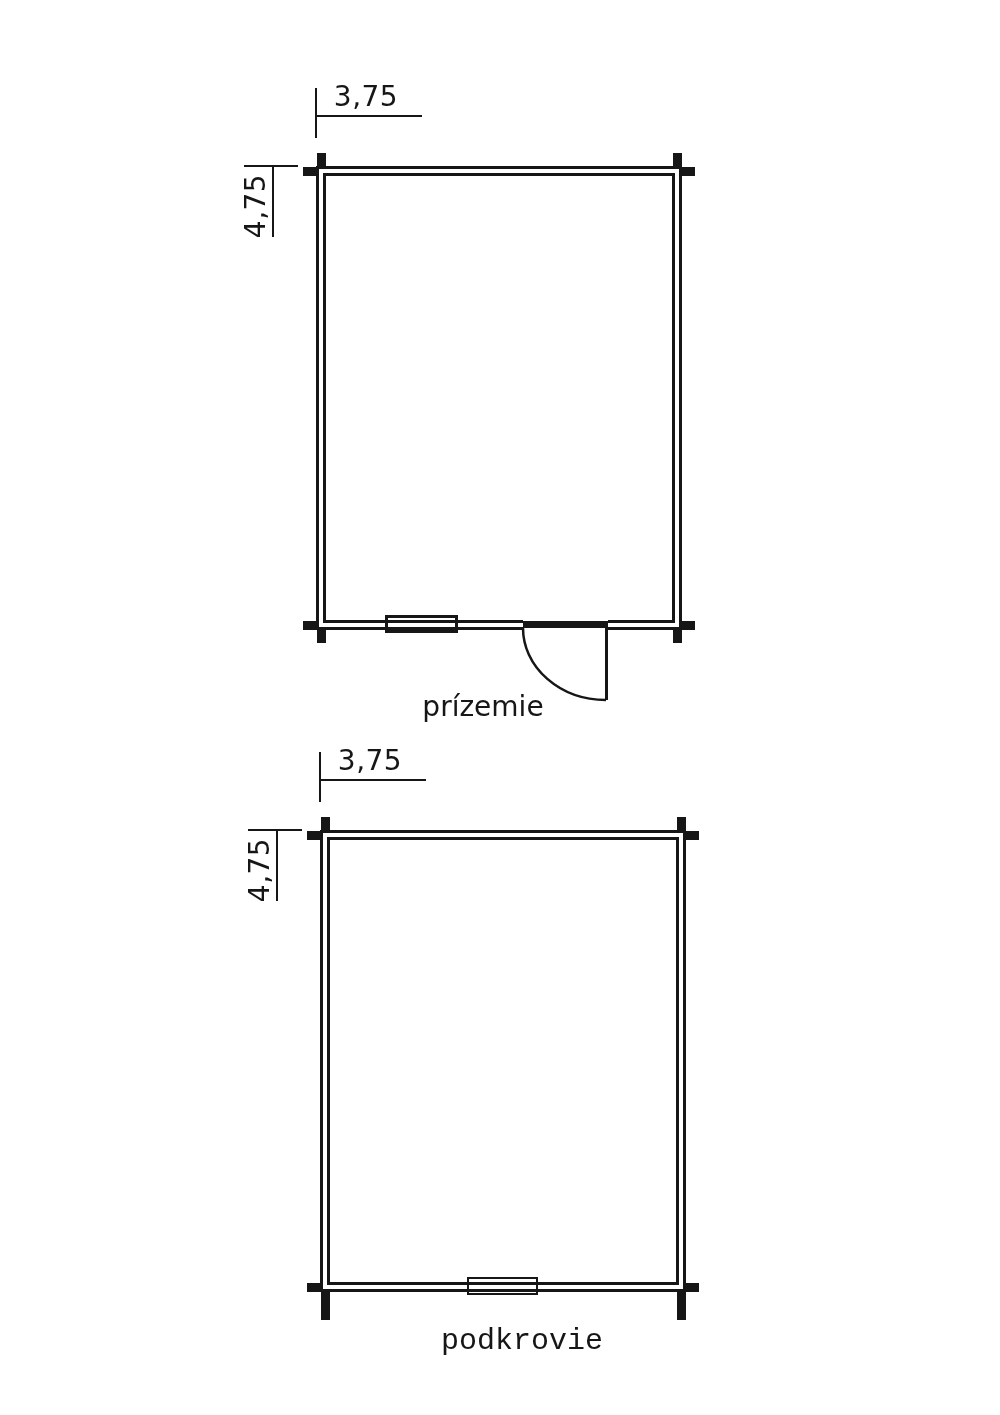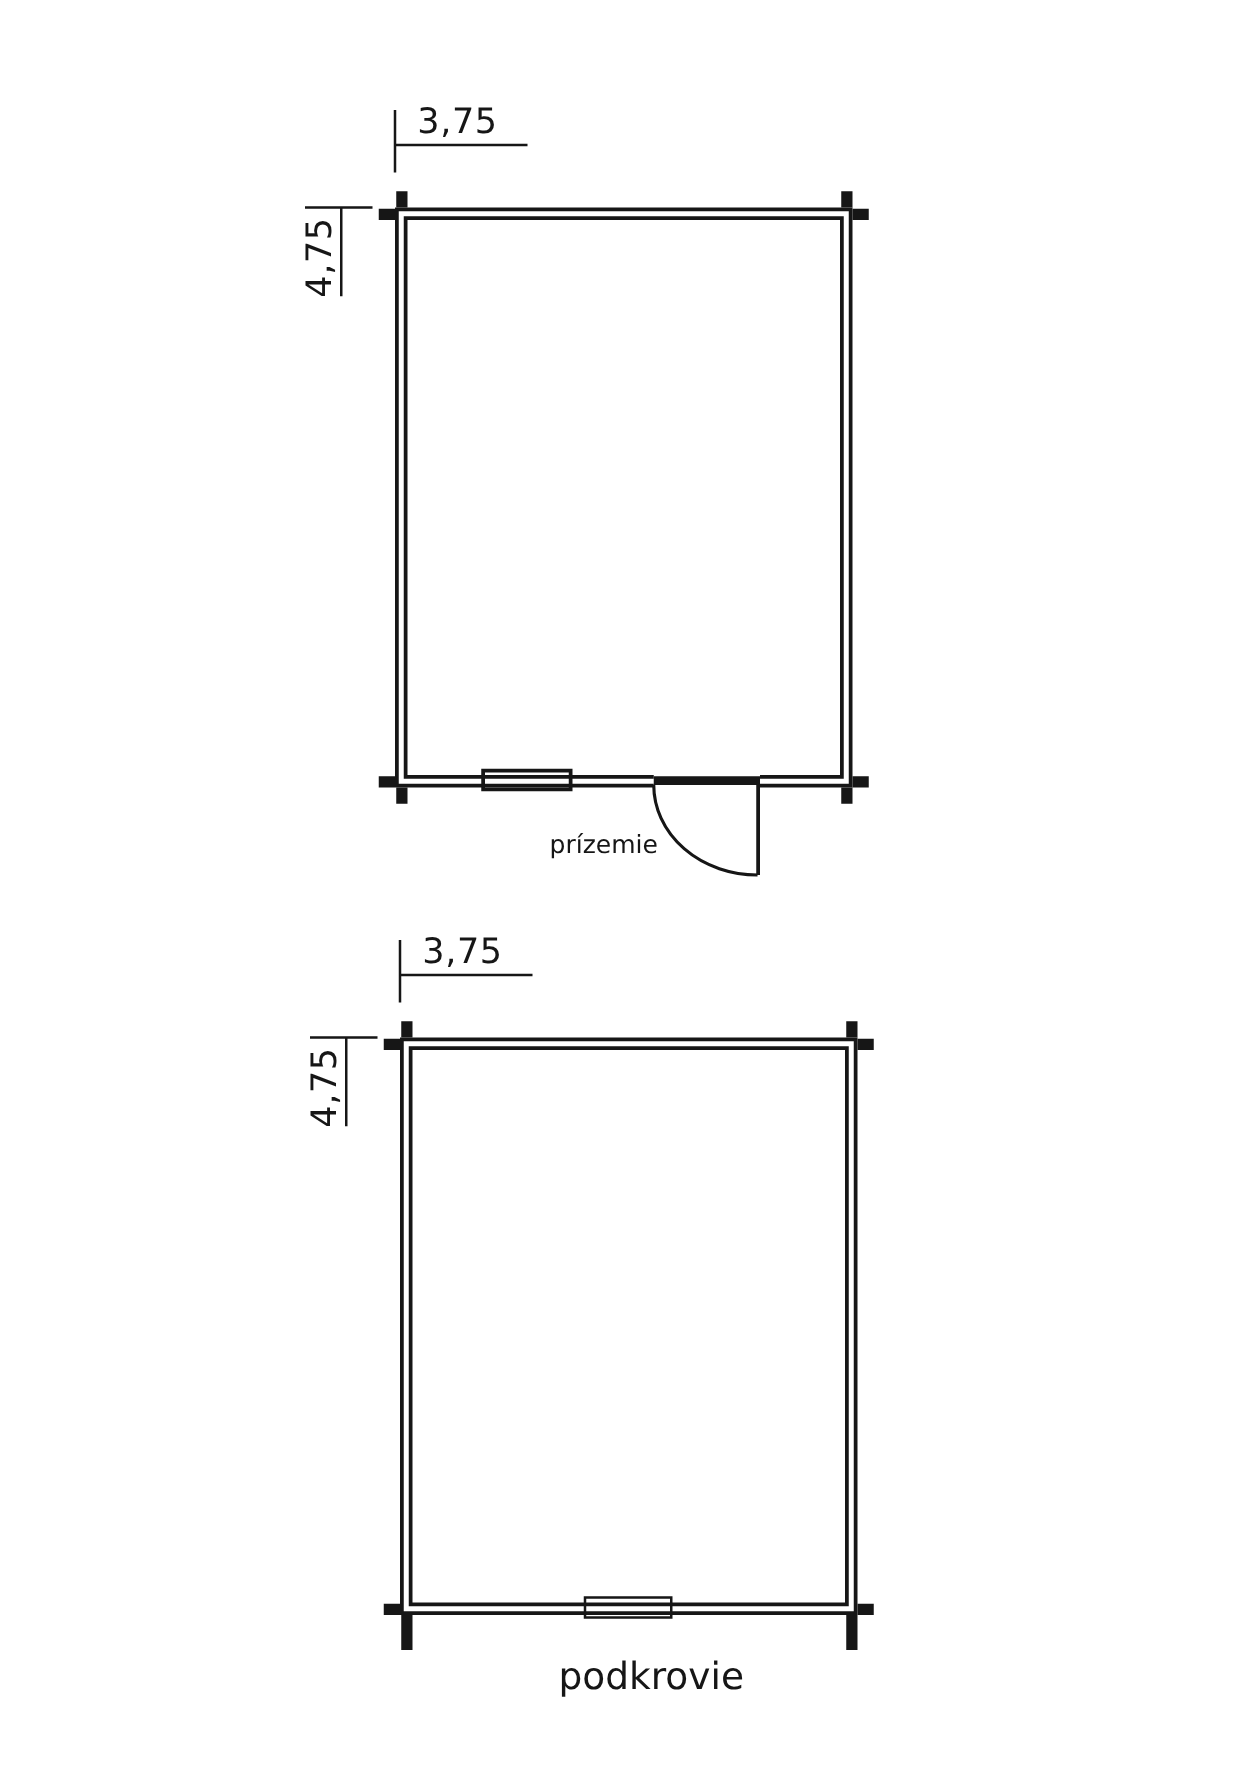--- a/index.html
+++ b/index.html
@@ -72,22 +72,22 @@
   .door-gap {position:absolute;left:207px;top:452px;width:85px;height:14px;background:var(--bg);}
   .door-bar {position:absolute;left:207px;top:455px;width:85px;height:7px;background:var(--ln);}
   .door-leaf{position:absolute;left:289px;top:458px;width:3px;height:76px;background:var(--ln);}
   .door-arc {position:absolute;left:199px;top:456px;width:102px;height:88px;}
 
   .floor-label{
     position:absolute;
     text-align:center;
     white-space:nowrap;
   }
-  #plan-ground .floor-label{left:87px;top:497px;width:160px;font-size:20px;}
-  #plan-attic  .floor-label{left:121px;top:494px;width:160px;font-size:30px;}
+  #plan-ground .floor-label{left:87px;top:524px;width:160px;font-size:28px;}
+  #plan-attic  .floor-label{left:121px;top:494px;width:160px;font-size:30px;font-family:Liberation Mono, monospace;}
 </style>
 </head>
 <body>
 
 <div class="canvas">
 
   <div class="plan" id="plan-ground">
     <div class="wall-outer"></div>
     <div class="wall-inner"></div>
 

